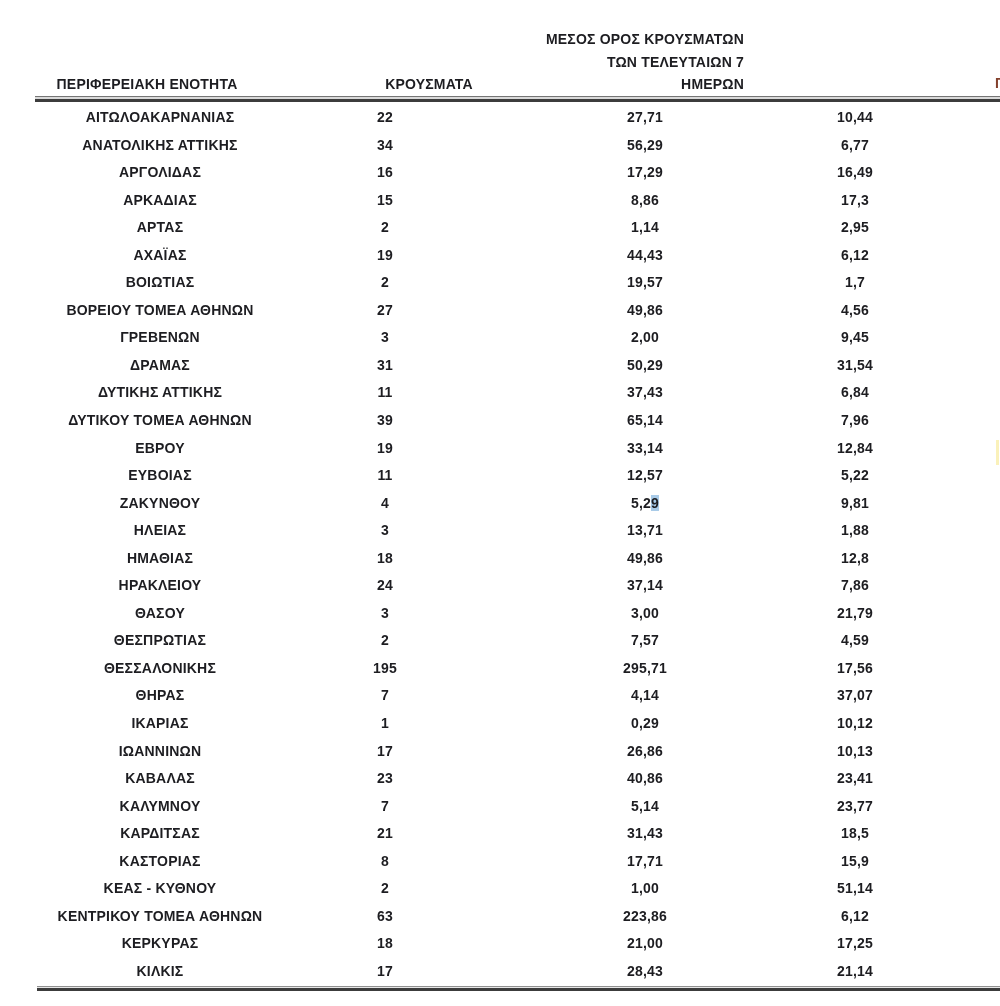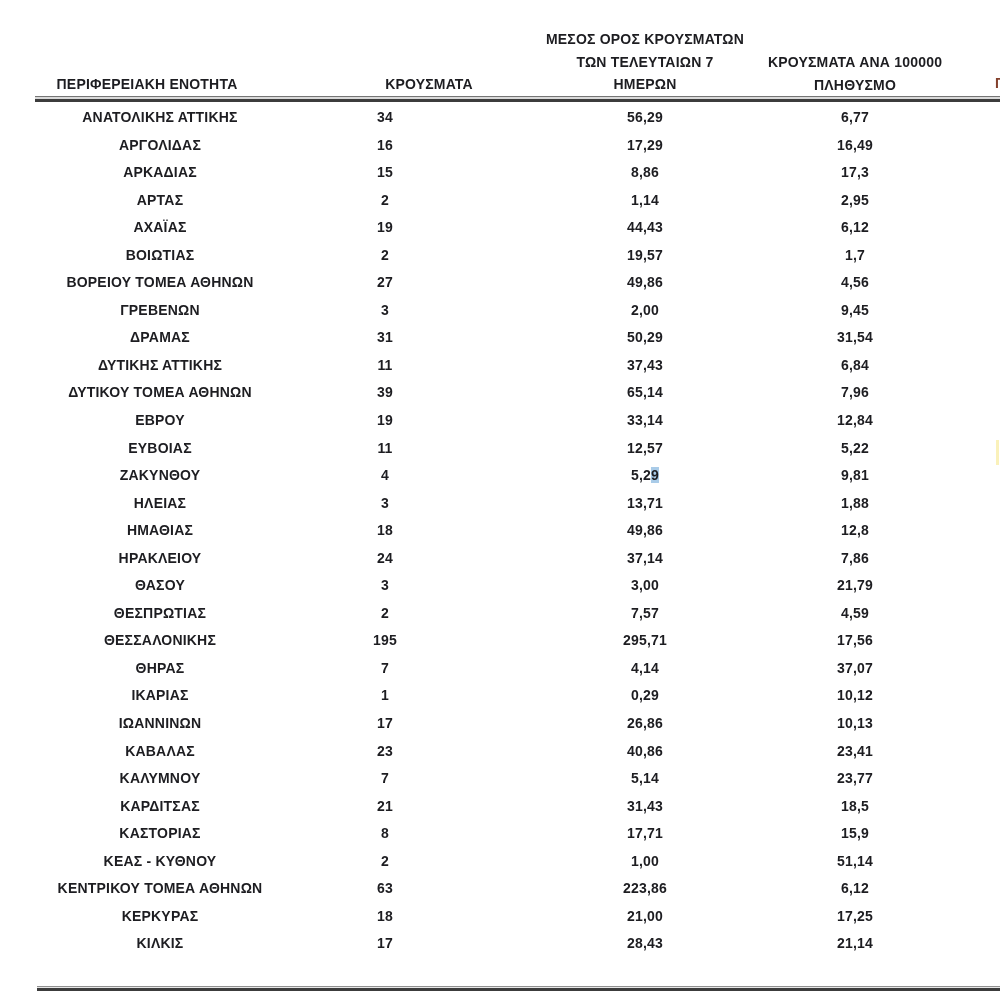--- a/index.html
+++ b/index.html
@@ -4,21 +4,21 @@
 <style>
   html,body { margin:0; padding:0; background:#ffffff; }
   .page {
     position:relative; width:1000px; height:1006px; background:#ffffff; overflow:hidden;
     font-family:"Liberation Sans","DejaVu Sans",sans-serif;
     font-weight:700; font-size:14px; color:#1d1d21;
   }
   
   .hdr {
     position:absolute; transform:translateX(-50%);
-    text-align:center; line-height:22.5px; white-space:nowrap; letter-spacing:0.2px;
+    text-align:right; line-height:22.5px; white-space:nowrap; letter-spacing:0.2px;
   }
   .hdr.c1 { left:147px; top:73px; }
   .hdr.c2 { left:385px; top:73px;margin-left:44px; }
   .hdr.c3 { left:645px; top:28px; }
   .hdr.c4 { left:855px; top:51px; }
   .hdr div { white-space:nowrap; }
 
   
   .rule-top {
     position:absolute; left:35px; right:0; top:96px; height:2px;
@@ -63,30 +63,32 @@
   <div class="hdr c1">ΠΕΡΙΦΕΡΕΙΑΚΗ ΕΝΟΤΗΤΑ</div>
 
   <div class="hdr c2">ΚΡΟΥΣΜΑΤΑ</div>
 
   <div class="hdr c3">
     <div>ΜΕΣΟΣ ΟΡΟΣ ΚΡΟΥΣΜΑΤΩΝ</div>
     <div>ΤΩΝ ΤΕΛΕΥΤΑΙΩΝ 7</div>
     <div>ΗΜΕΡΩΝ</div>
   </div>
 
-  <div class="hdr c4">
-    <div>ΚΡΟΥΣΜΑΤΑ ΑΝΑ 100000</div>
-    <div>ΠΛΗΘΥΣΜΟ</div>
-  </div>
 
   <div class="partial-letter">Π</div>
 
   <div class="rule-top"></div>
 
   <div class="rows">
+      <div class="row">
+    <span class="cell name">ΑΙΤΩΛΟΑΚΑΡΝΑΝΙΑΣ</span>
+    <span class="cell cases">22</span>
+    <span class="cell avg">27,71</span>
+    <span class="cell per">10,44</span>
+  </div>
       <div class="row">
     <span class="cell name">ΑΝΑΤΟΛΙΚΗΣ ΑΤΤΙΚΗΣ</span>
     <span class="cell cases">34</span>
     <span class="cell avg">56,29</span>
     <span class="cell per">6,77</span>
   </div>
       <div class="row">
     <span class="cell name">ΑΡΓΟΛΙΔΑΣ</span>
     <span class="cell cases">16</span>
     <span class="cell avg">17,29</span>

